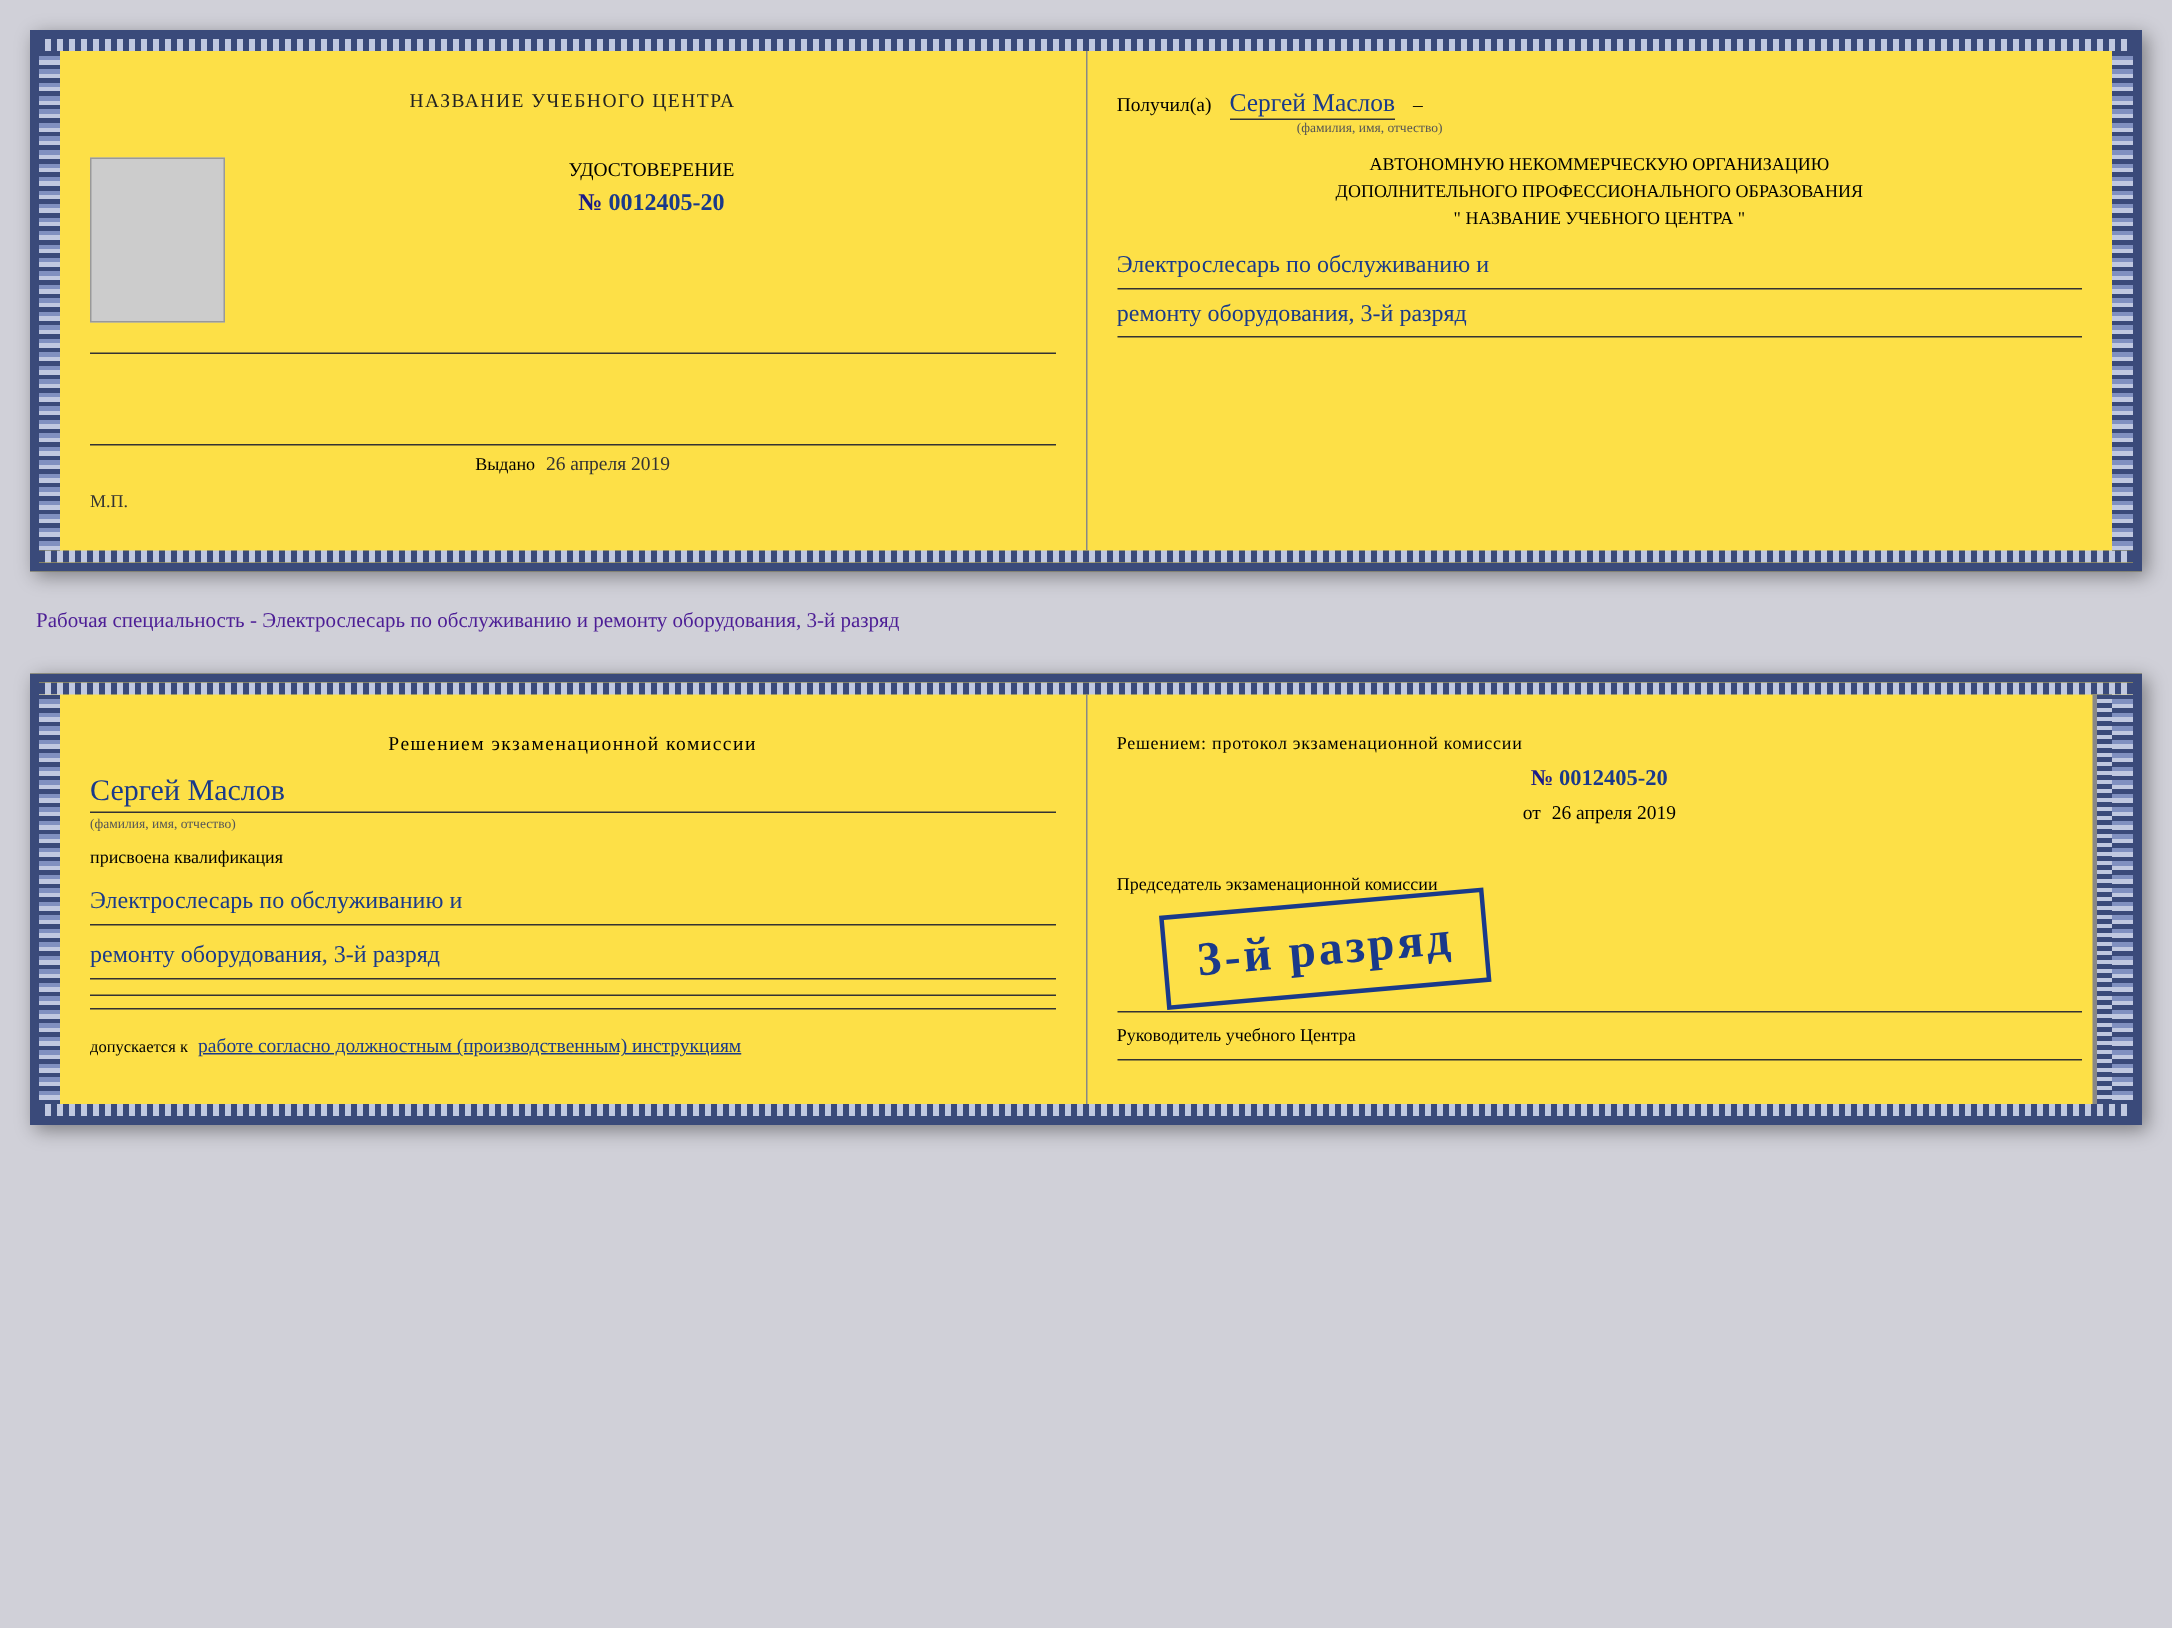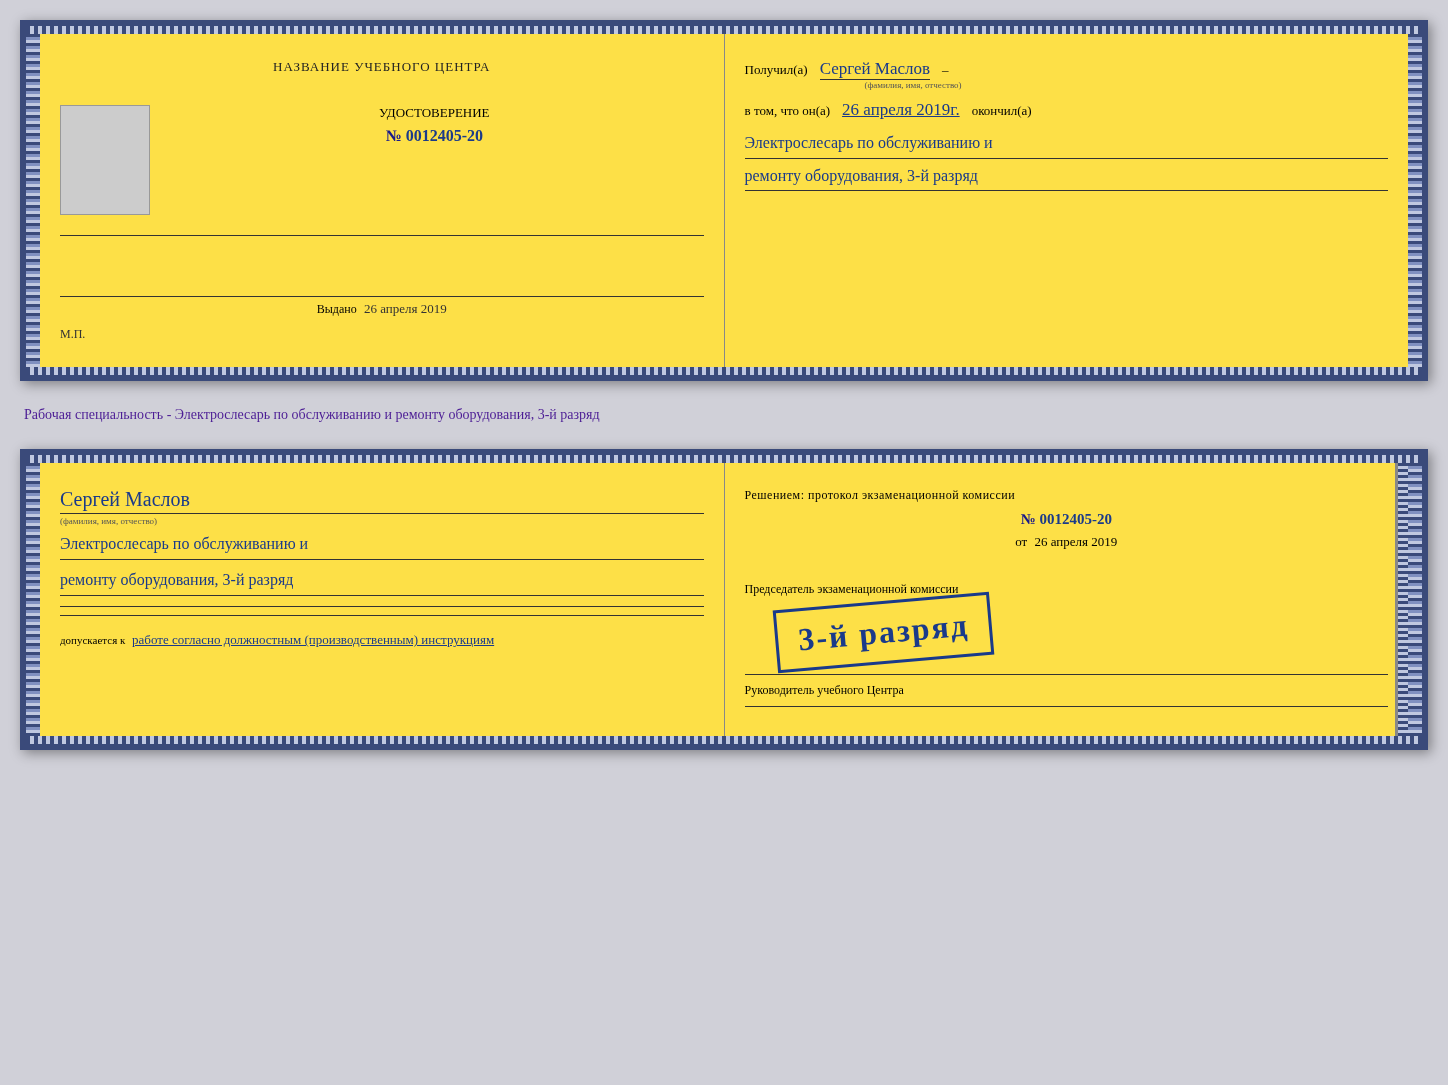--- a/index.html
+++ b/index.html
@@ -363,52 +363,54 @@
         </div>
 
         <div class="right-panel">
           <div style="margin-bottom:10px;">
             <span class="right-name-line">Получил(а)</span>
             <span class="handwritten name-underline" style="margin-left:8px;">Сергей Маслов</span>
             <span style="margin-left:8px; font-size:13px;">–</span>
             <div class="field-label" style="text-align:left; margin-left:120px;">(фамилия, имя, отчество)</div>
           </div>
 
-          <div style="margin-bottom:10px;">
-            <span class="right-intro">в том, что он(а)</span>
-            <span class="handwritten" style="margin-left:8px; text-decoration:underline;">26 апреля 2019г.</span>
-            <span style="font-size:13px; margin-left:8px;">окончил(а)</span>
-          </div>
-
+
+          <div class="right-org-block">
+            <div>АВТОНОМНУЮ НЕКОММЕРЧЕСКУЮ ОРГАНИЗАЦИЮ</div>
+            <div>ДОПОЛНИТЕЛЬНОГО ПРОФЕССИОНАЛЬНОГО ОБРАЗОВАНИЯ</div>
+            <div>"   НАЗВАНИЕ УЧЕБНОГО ЦЕНТРА   "</div>
+          </div>
 
           <span class="profession-handwritten">Электрослесарь по обслуживанию и</span>
           <span class="profession-handwritten">ремонту оборудования, 3-й разряд</span>
         </div>
 
       </div>
       <div class="side-strip-right"></div>
     </div>
     <div class="booklet-bottom-deco"></div>
   </div>
 
   <div class="between-text">Рабочая специальность - Электрослесарь по обслуживанию и ремонту оборудования, 3-й разряд</div>
 
   <div class="booklet-wrapper">
     <div class="booklet-top-deco"></div>
     <div class="booklet-inner">
       <div class="side-strip-left"></div>
       <div class="booklet-content">
 
         <div class="left-panel">
+          <div class="second-left-title">Решением экзаменационной комиссии</div>
 
           <div style="margin-bottom:4px;">
             <div class="solution-name">Сергей Маслов</div>
             <div class="solution-field-label">(фамилия, имя, отчество)</div>
           </div>
 
+          <div class="assigned-text">присвоена квалификация</div>
           <span class="qualification-handwritten">Электрослесарь по обслуживанию и</span>
           <span class="qualification-handwritten">ремонту оборудования, 3-й разряд</span>
 
           <div class="sig-line"></div>
           <div class="sig-line-bottom"></div>
 
           <div class="admits-text">
             <span>допускается к</span>
             <span class="admits-handwritten" style="margin-left:4px; text-decoration:underline;">работе согласно должностным (производственным) инструкциям</span>
           </div>

